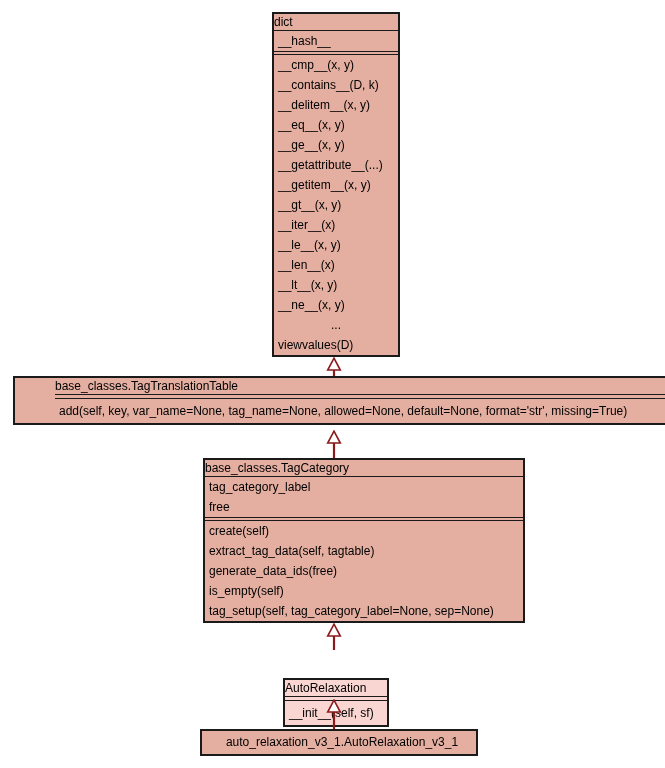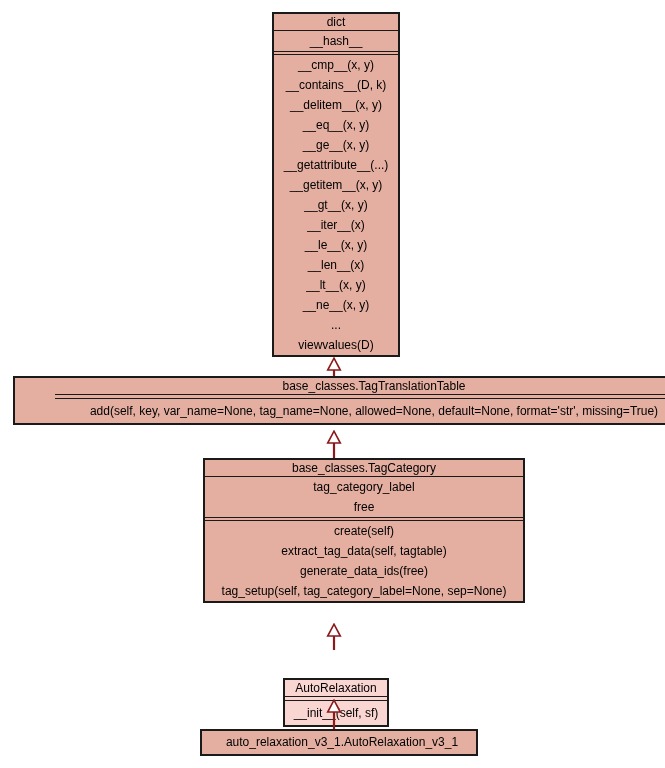--- a/index.html
+++ b/index.html
@@ -17,30 +17,29 @@
     position:absolute;
     background:var(--fill,#E4AFA1);
     border:2px solid var(--border,#1a1a1a);
     font-size:12px;
     color:#000;
     box-sizing:content-box;
     cursor:pointer;
   }
   .cls.highlight{ background:var(--hifill,#FAD6D2); }
   .cls .title{
-    text-align:center;
     height:16px;line-height:16px;
     border-bottom:1px solid var(--border,#1a1a1a);
     white-space:nowrap;overflow:hidden;
   }
   .cls .row{
     height:20px;line-height:20px;
     padding:0 4px;
     white-space:nowrap;overflow:hidden;
-    text-align:center;
+    text-align:left;
   }
   .cls.tall .row-method{ height:24px;line-height:24px; }
   .cls .row.center{ text-align:center; }
   .cls .attrs-empty{ height:3px; }
   .cls .sep-double{
     height:2px;
     border-top:1px solid var(--border,#1a1a1a);
     border-bottom:1px solid var(--border,#1a1a1a);
   }
   .cls .sep-single{
@@ -108,20 +107,21 @@
   </svg>
 
   <div class="cls box-tc">
       <div class="title">base_classes.TagCategory</div>
       <div class="row row-attr">tag_category_label</div>
       <div class="row row-attr">free</div>
       <div class="sep-double"></div>
       <div class="row row-method">create(self)</div>
       <div class="row row-method">extract_tag_data(self, tagtable)</div>
       <div class="row row-method">generate_data_ids(free)</div>
+      <div class="row row-method">is_empty(self)</div>
       <div class="row row-method">tag_setup(self, tag_category_label=None, sep=None)</div>
     </div>
 
   <svg class="arrow arrow-3" viewBox="0 0 16 27">
     <line x1="8" y1="13" x2="8" y2="27" class="arrow-line" stroke="#8B1A1A" stroke-width="2.2"></line>
     <polygon points="8,1.2 14.3,13 1.7,13" class="arrow-head" fill="#ffffff" stroke="#8B1A1A" stroke-width="1.6"></polygon>
   </svg>
 
   <div class="cls tall highlight box-ar">
       <div class="title">AutoRelaxation</div>

